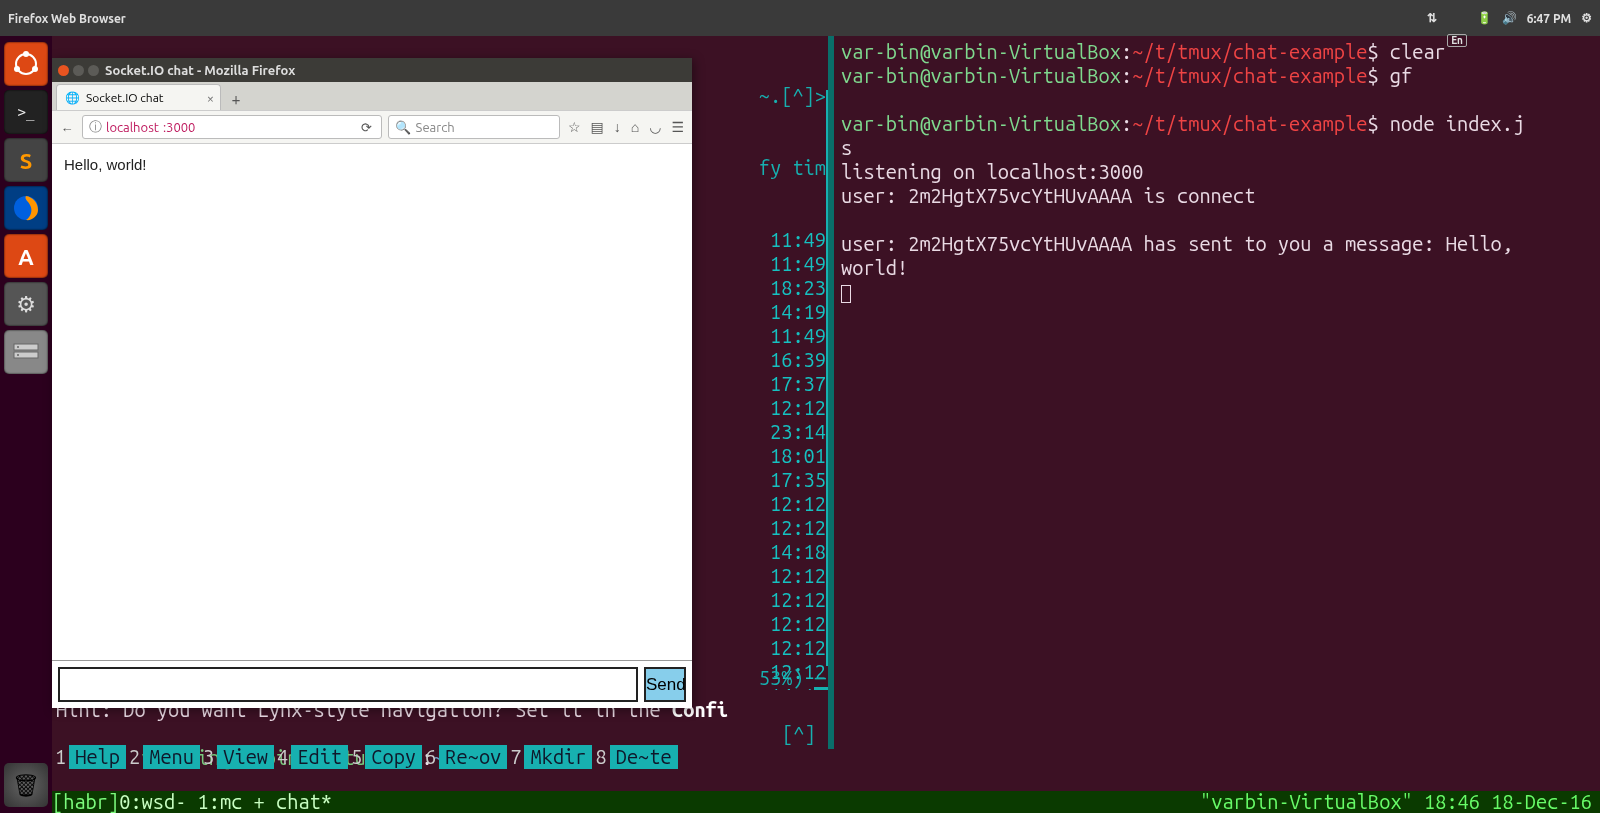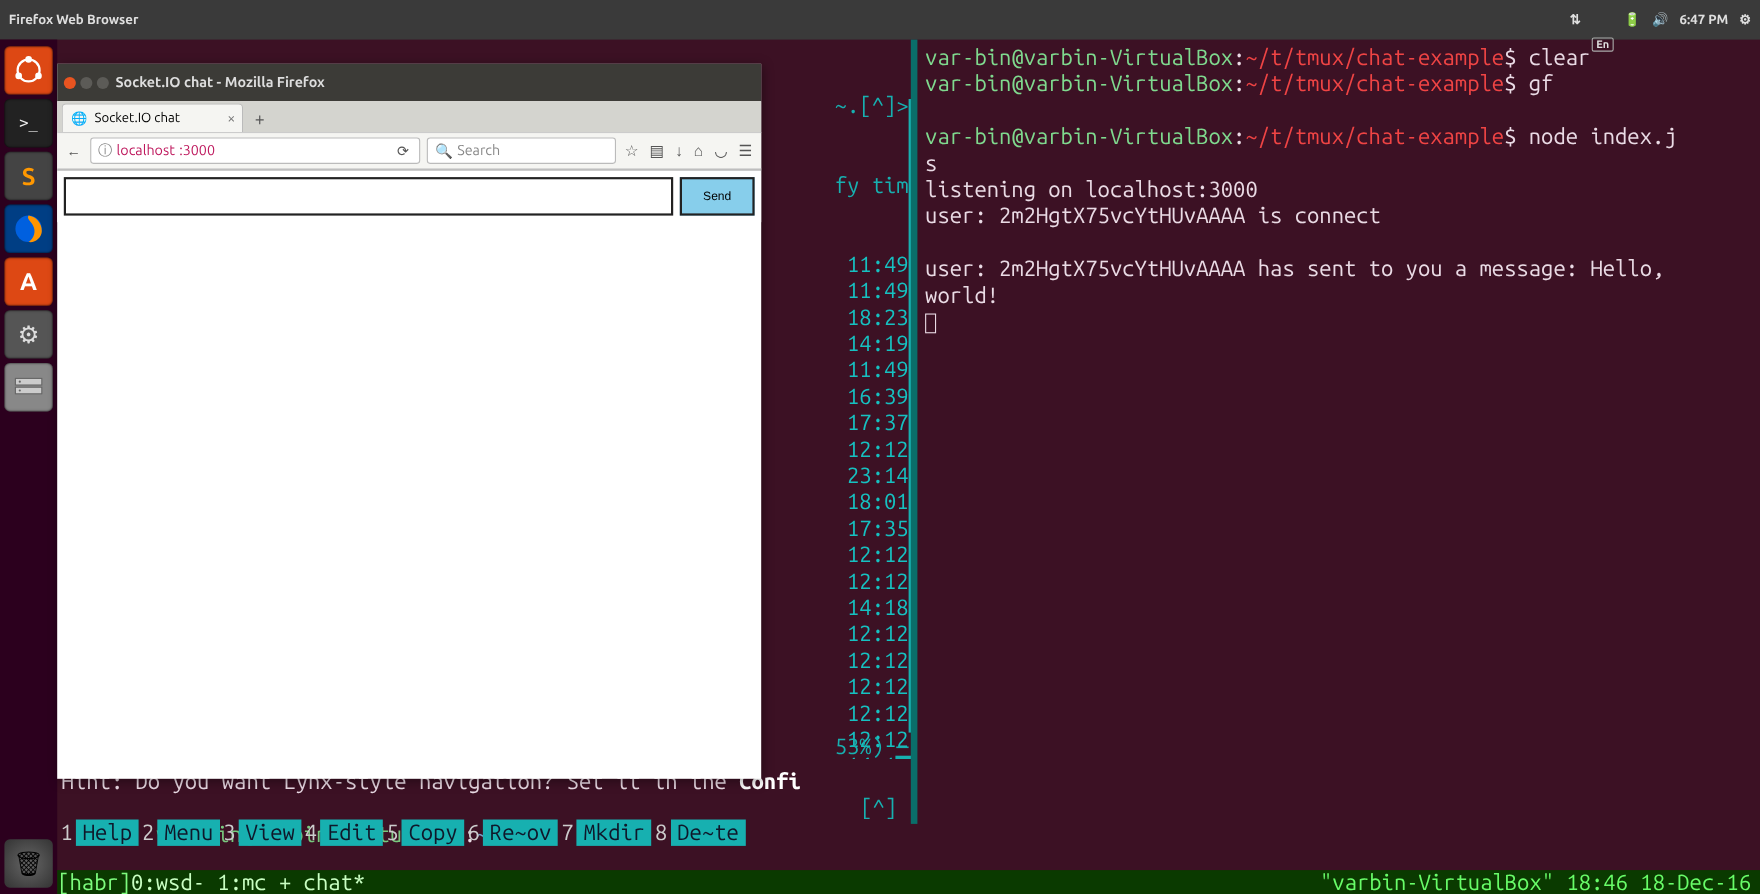--- a/index.html
+++ b/index.html
@@ -80,21 +80,21 @@
   .tmux-status .right{ margin-left:auto; color:#68fc68; padding-right:8px;}
 
   
   .firefox {
     position: absolute; left: 52px; top: 22px; width: 640px; height: 650px;
     background: #fff; display:flex; flex-direction:column;
     box-shadow: 2px 2px 10px rgba(0,0,0,0.4);
     font-family: "Ubuntu", sans-serif; z-index: 5;
   }
   .fx-titlebar {
-    height: 34px; background: #3c3b37; color: #ddd; display:flex; align-items:center;
+    height: 24px; background: #3c3b37; color: #ddd; display:flex; align-items:center;
     font-size:13px; font-weight:bold; padding:0 6px; gap:6px;
   }
   .fx-dots{ display:flex; gap:4px;}
   .fx-dot{ width:11px; height:11px; border-radius:50%; }
   .dclose{ background:#e95420;}
   .dmin{ background:#5c5b57;}
   .dmax{ background:#5c5b57;}
 
   .fx-tabs{ height:28px; background:#d4d4cf; display:flex; align-items:flex-end;}
   .fx-tab{
@@ -124,21 +124,21 @@
   .fx-right-icons{ display:flex; gap:10px; color:#555; font-size:14px; padding:0 2px;}
   .fx-right-icons span{ cursor:pointer; }
 
   .fx-content{ flex:1; background:#fff; padding:12px; font-size:15px; color:#222; font-family:Arial,sans-serif;}
 
   .fx-chatbar{ height:48px; display:flex; padding:6px; gap:6px; background:#fff; border-top:1px solid #999;}
   .fx-chatbar input{
     flex:1; border:2px solid #222; font-size:18px; padding:2px 6px; font-family:Arial,sans-serif;
   }
   .fx-chatbar button{
-    width:68px; background:#87ceeb; border:2px solid #222; font-size:11px; cursor:pointer;
+    width:42px; background:#87ceeb; border:2px solid #222; font-size:17px; cursor:pointer;
   }
 
   
   .hint-line{
     position:absolute; left:0; top:662px; width:730px;
     font-family:"Ubuntu Mono",monospace; font-size:20px; color:#eadbe5; padding-left:4px;
     white-space:pre;
   }
   .hint-line .bold{ font-weight:bold; color:#fff;}
 
@@ -295,20 +295,23 @@
         </div>
         <div class="fx-right-icons">
           <span>☆</span>
           <span>▤</span>
           <span>↓</span>
           <span>⌂</span>
           <span>◡</span>
           <span>☰</span>
         </div>
       </div>
+      <div class="fx-content">
+        <span>Hello, world!</span>
+      </div>
       <div class="fx-chatbar">
         <input type="text" value="" style="">
         <button>Send</button>
       </div>
     </div>
 
   </div>
 </div>
 
 </body></html>

